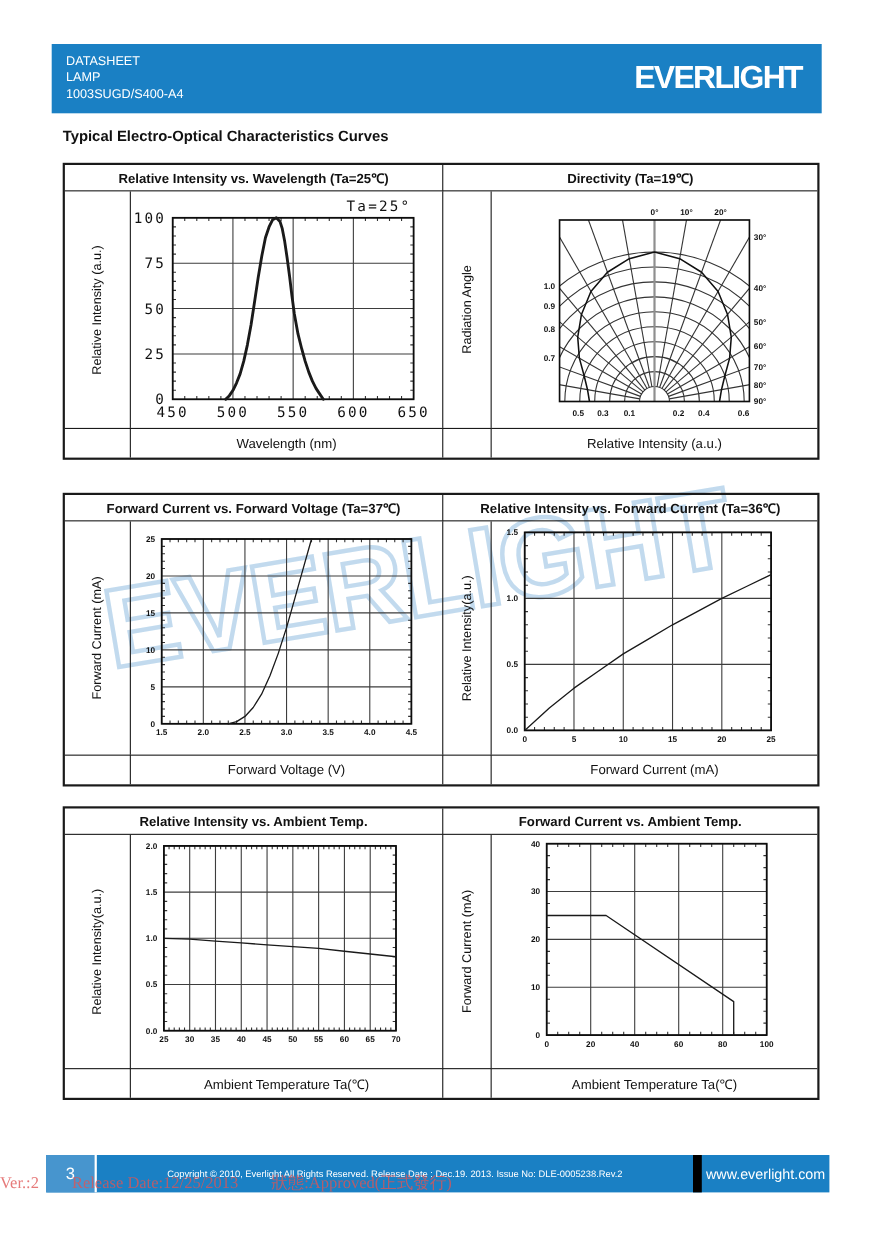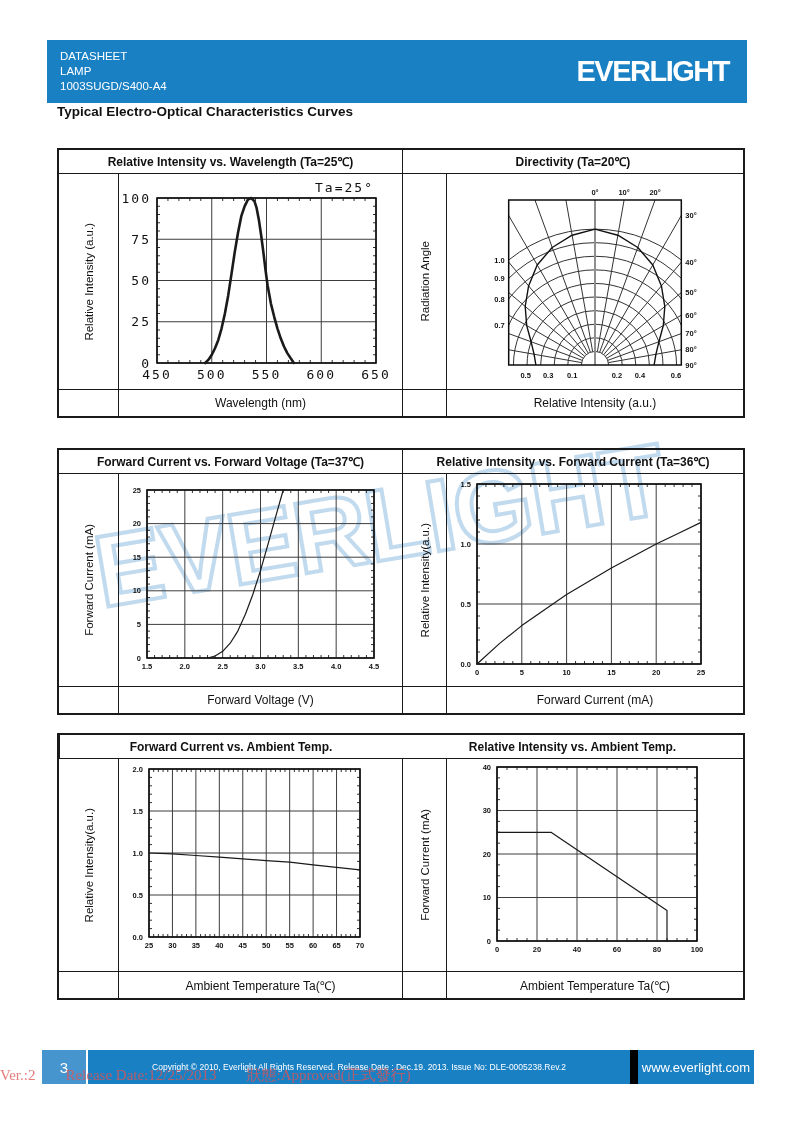--- a/index.html
+++ b/index.html
@@ -4,21 +4,21 @@
 <style>
   html,body{margin:0;padding:0;background:#e8e8e8;}
   .page{position:relative;width:794px;height:1123px;background:#ffffff;overflow:hidden;
         font-family:"Liberation Sans",sans-serif;color:#111;}
   
   .header-bar{position:absolute;left:47px;top:40px;width:700px;height:63px;background:#1a80c4;
               display:flex;justify-content:space-between;align-items:center;z-index:2;}
   .header-text{padding-left:13px;color:#fff;font-size:11.5px;line-height:1.32;}
   .logo{padding-right:18px;color:#fff;font-size:29px;font-weight:800;letter-spacing:-1.5px;
         font-family:"Liberation Sans",sans-serif;}
-  .section-title{position:absolute;left:57px;top:104px;font-size:13.5px;font-weight:700;z-index:2;}
+  .section-title{position:absolute;left:57px;top:116px;font-size:13.5px;font-weight:700;z-index:2;}
   
   .wm{position:absolute;left:96px;top:515px;z-index:0;font-size:102px;font-weight:800;
       letter-spacing:-1px;color:rgba(255,255,255,0);-webkit-text-stroke:4px #b3d2ea;
       transform:rotate(-9.5deg);transform-origin:0 50%;white-space:nowrap;opacity:.8;}
   
   .cbox{position:absolute;left:57px;width:688px;border:2px solid #1a1a1a;background:transparent;
         display:grid;grid-template-columns:60px 283px 45px 1fr;grid-template-rows:24px 1fr 27px;
         box-sizing:border-box;z-index:1;}
   .title-cell{grid-column:span 2;border-bottom:1.5px solid #1a1a1a;display:flex;align-items:center;
               justify-content:center;font-weight:700;font-size:12px;}
@@ -56,21 +56,21 @@
     </div>
     <div class="logo">EVERLIGHT</div>
   </div>
 
   <div class="section-title">Typical Electro-Optical Characteristics Curves</div>
 
   <div class="wm">EVERLIGHT</div>
 
   <div class="cbox" style="top:148px;height:270px;">
     <div class="title-cell">Relative Intensity vs. Wavelength (Ta=25℃)</div>
-    <div class="title-cell bl">Directivity (Ta=20℃)</div>
+    <div class="title-cell bl">Directivity (Ta=19℃)</div>
     <div class="ylab-cell">
         <div class="vwrap">
           <span>Relative Intensity (a.u.)</span>
         </div>
       </div>
     <div class="chart-cell">
         <svg viewBox="0 0 283 215">
           <line x1="38" y1="24" x2="38" y2="189" stroke="#3d3d3d" stroke-width="1"></line>
           <line x1="92.75" y1="24" x2="92.75" y2="189" stroke="#3d3d3d" stroke-width="1"></line>
           <line x1="147.5" y1="24" x2="147.5" y2="189" stroke="#3d3d3d" stroke-width="1"></line>
@@ -454,22 +454,22 @@
           <text x="24" y="12.625" fill="#111" text-anchor="end" font-family="&quot;Liberation Sans&quot;,sans-serif" font-size="7.5" font-weight="700" letter-spacing="0">1.5</text>
         </svg>
       </div>
     <div class="stub"></div>
     <div class="xlab">Forward Voltage (V)</div>
     <div class="stub bl"></div>
     <div class="xlab">Forward Current (mA)</div>
   </div>
 
   <div class="cbox" style="top:733px;height:267px;">
+    <div class="title-cell">Relative Intensity vs. Ambient Temp.</div>
     <div class="title-cell bl">Forward Current vs. Ambient Temp.</div>
-    <div class="title-cell">Relative Intensity vs. Ambient Temp.</div>
     <div class="ylab-cell">
         <div class="vwrap">
           <span>Relative Intensity(a.u.)</span>
         </div>
       </div>
     <div class="chart-cell">
         <svg viewBox="0 0 283 212">
           <line x1="30" y1="10" x2="30" y2="178" stroke="#3d3d3d" stroke-width="1"></line>
           <line x1="53.44444444444444" y1="10" x2="53.44444444444444" y2="178" stroke="#3d3d3d" stroke-width="1"></line>
           <line x1="76.88888888888889" y1="10" x2="76.88888888888889" y2="178" stroke="#3d3d3d" stroke-width="1"></line>

